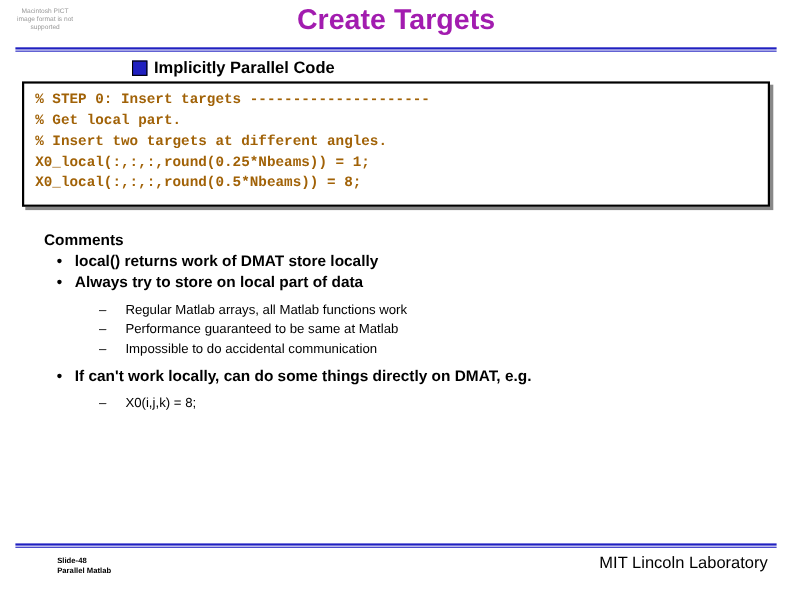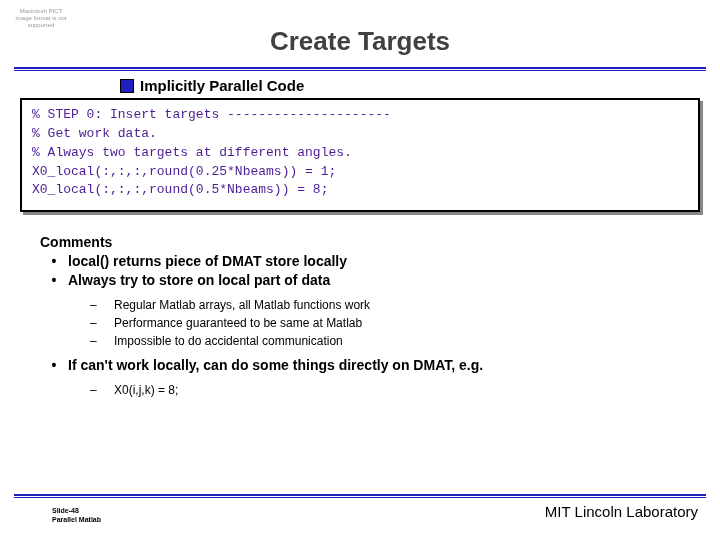--- a/index.html
+++ b/index.html
@@ -18,22 +18,22 @@
     width: 54px;
     font-size: 6px;
     color: #999;
     text-align: center;
     line-height: 1.2;
   }
   .title {
     text-align: center;
     font-size: 26px;
     font-weight: bold;
-    color: #404040;
-    padding-top: 26px;
+    color: #a21caf;
+    padding-top: 2px;
   }
   .title-divider {
     margin: 10px 14px 0 14px;
     height: 4px;
     border-top: 2px solid #2020c0;
     border-bottom: 1px solid #2020c0;
   }
   .legend {
     display: flex;
     margin: 6px 60px 4px 120px;
@@ -55,23 +55,23 @@
   }
   .swatch.blue { background: #2020c0; }
   .swatch.red { background: #d02020; }
   .code-box {
     margin: 0 20px 0 20px;
     border: 2px solid #000;
     box-shadow: 3px 3px 0 #888;
     padding: 6px 10px 10px 10px;
     font-family: "Courier New", Courier, monospace;
     font-size: 13px;
-    font-weight: normal;
+    font-weight: bold;
     line-height: 1.45;
-    color: #4c1d95;
+    color: #a16207;
   }
   .code-box .row { white-space: pre; }
   .comments {
     margin: 22px 40px 0 40px;
     font-size: 14px;
   }
   .comments-title {
     font-weight: bold;
     margin-bottom: 2px;
   }
@@ -131,33 +131,33 @@
 <div class="legend">
   <div class="legend-item left">
     <div class="swatch blue"></div>
     <span>Implicitly Parallel Code</span>
   </div>
 </div>
 
 <div class="code-box">
   <div class="row">% STEP 0: Insert targets ---------------------</div>
   <div class="row"></div>
-  <div class="row">% Get work data.</div>
+  <div class="row">% Get local part.</div>
   <div class="row"></div>
-  <div class="row">% Always two targets at different angles.</div>
+  <div class="row">% Insert two targets at different angles.</div>
   <div class="row">X0_local(:,:,:,round(0.25*Nbeams)) = 1;</div>
   <div class="row">X0_local(:,:,:,round(0.5*Nbeams)) = 8;</div>
 </div>
 
 <div class="comments">
   <div class="comments-title">Comments</div>
 
   <div class="bullet-row">
     <div class="bullet-dot">•</div>
-    <div class="bullet-text">local() returns piece of DMAT store locally</div>
+    <div class="bullet-text">local() returns work of DMAT store locally</div>
   </div>
   <div class="bullet-row">
     <div class="bullet-dot">•</div>
     <div class="bullet-text">Always try to store on local part of data</div>
   </div>
 
   <div class="spacer-sm"></div>
   <div class="sub-row">
     <div class="sub-dash">–</div>
     <div class="sub-text">Regular Matlab arrays, all Matlab functions work</div>

